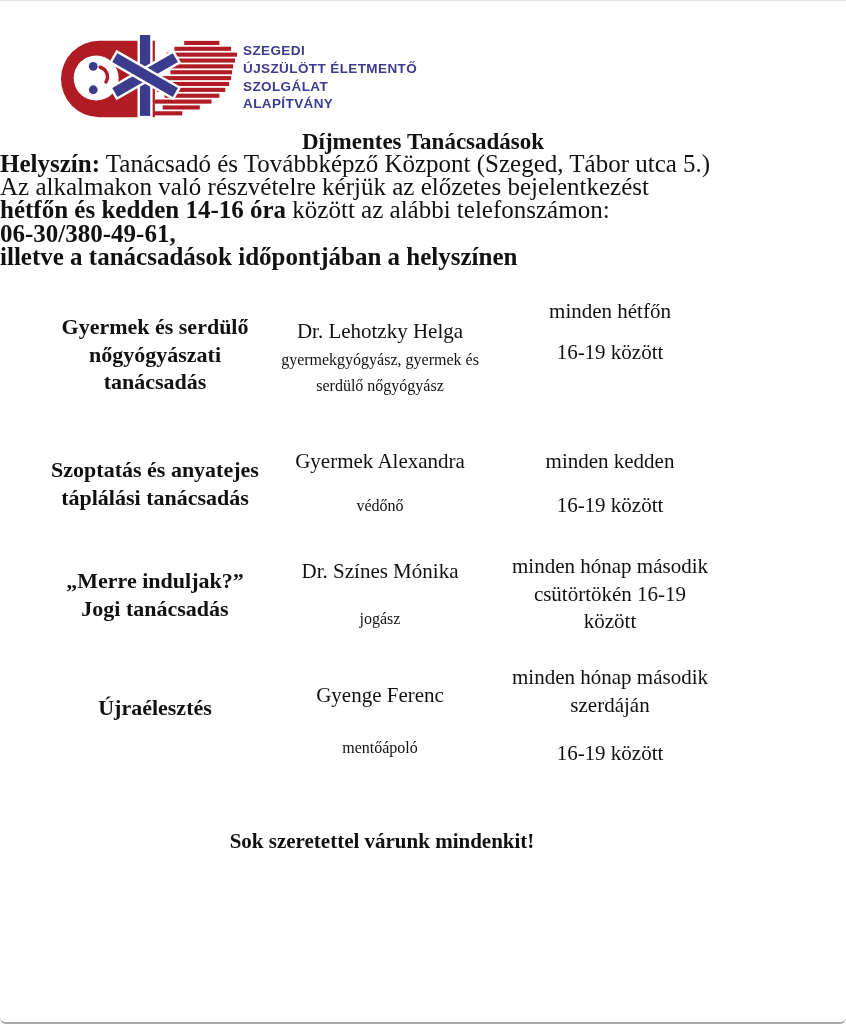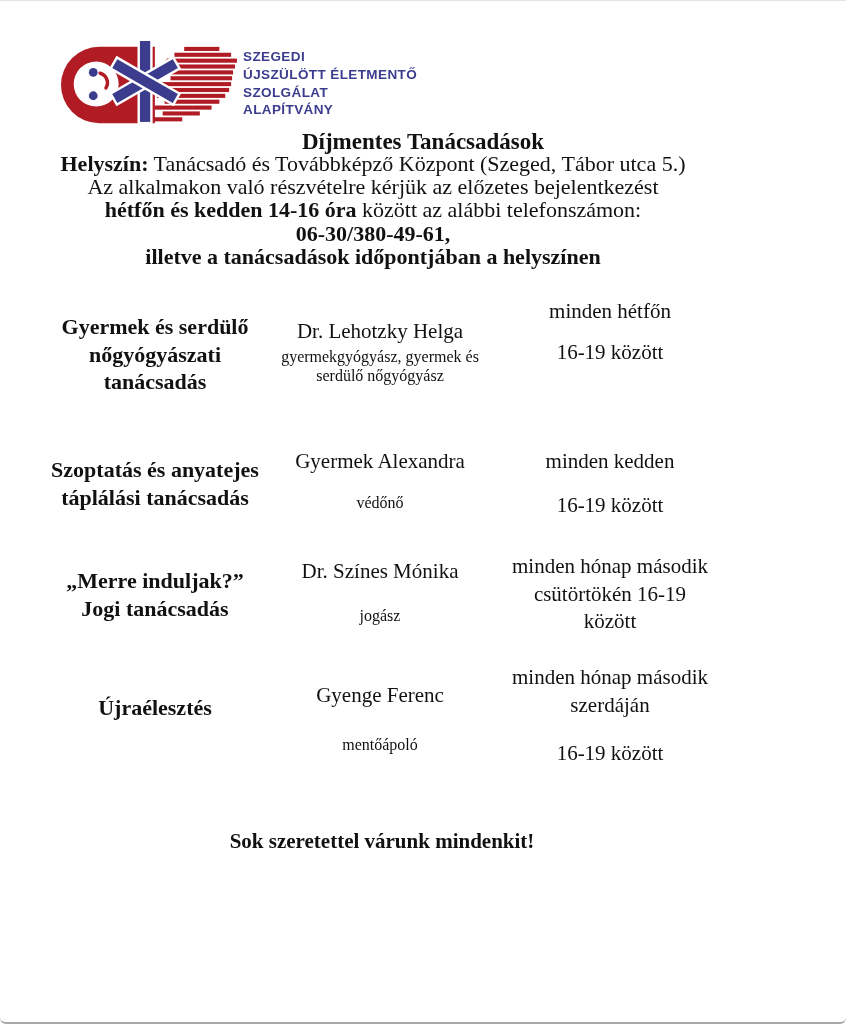--- a/index.html
+++ b/index.html
@@ -12,21 +12,21 @@
     color:#111111;
     border-top:1px solid #e3e3e3;
     border-bottom:2px solid #a8a8a8;
     border-radius:0 0 6px 6px;
     overflow:hidden;
     box-sizing:border-box;
   }
   [data-bind]{white-space:pre-line;}
 
   
-  .brand{position:absolute;left:55px;top:40px;display:flex;align-items:flex-start;}
+  .brand{position:absolute;left:55px;top:34px;display:flex;align-items:flex-start;}
   .brand-mark{flex:0 0 auto;}
   .brand-text{
     margin:7px 0 0 2px;
     font-family:"Liberation Sans", sans-serif;
     font-weight:bold;
     font-size:13.5px;
     line-height:17.8px;
     letter-spacing:.4px;
     color:#3b3c8e;
   }
@@ -34,37 +34,37 @@
   .lb{fill:#3b3c8e;}
   .lw{fill:#ffffff;}
 
   
   .title{
     position:absolute;top:128px;left:0;width:846px;
     text-align:center;font-weight:bold;font-size:23px;
   }
   .intro{
     position:absolute;top:151px;left:0;width:746px;
-    text-align:center;font-size:22px;line-height:23.2px;
+    font-size:25px;line-height:23.2px;
   }
   .intro .b{font-weight:bold;}
 
   
   .crow{
     position:absolute;left:40px;width:690px;
     display:grid;grid-template-columns:230px 220px 240px;
   }
   .crow-1{top:298px;}
   .crow-2{top:448px;}
   .crow-3{top:552px;}
   .crow-4{top:662px;}
   .cell{text-align:center;}
   .cell-topic{font-weight:bold;font-size:22px;line-height:27.5px;}
   .cell-person .pname{font-size:21px;line-height:24px;}
-  .cell-person .role{font-size:16px;line-height:19px;}
+  .cell-person .role{font-size:16px;line-height:26px;}
   .cell-time{font-size:21px;}
   .cell-time .part-a{line-height:24px;}
   .cell-time .part-b{line-height:24px;}
   .cell-time .part-b:empty{display:none;}
 
   .crow-1 .cell-topic{padding-top:14px;}
   .crow-1 .cell-person{padding-top:20px;}
   .crow-1 .role{margin-top:4px;}
   .crow-1 .part-b{margin-top:17px;}
 

